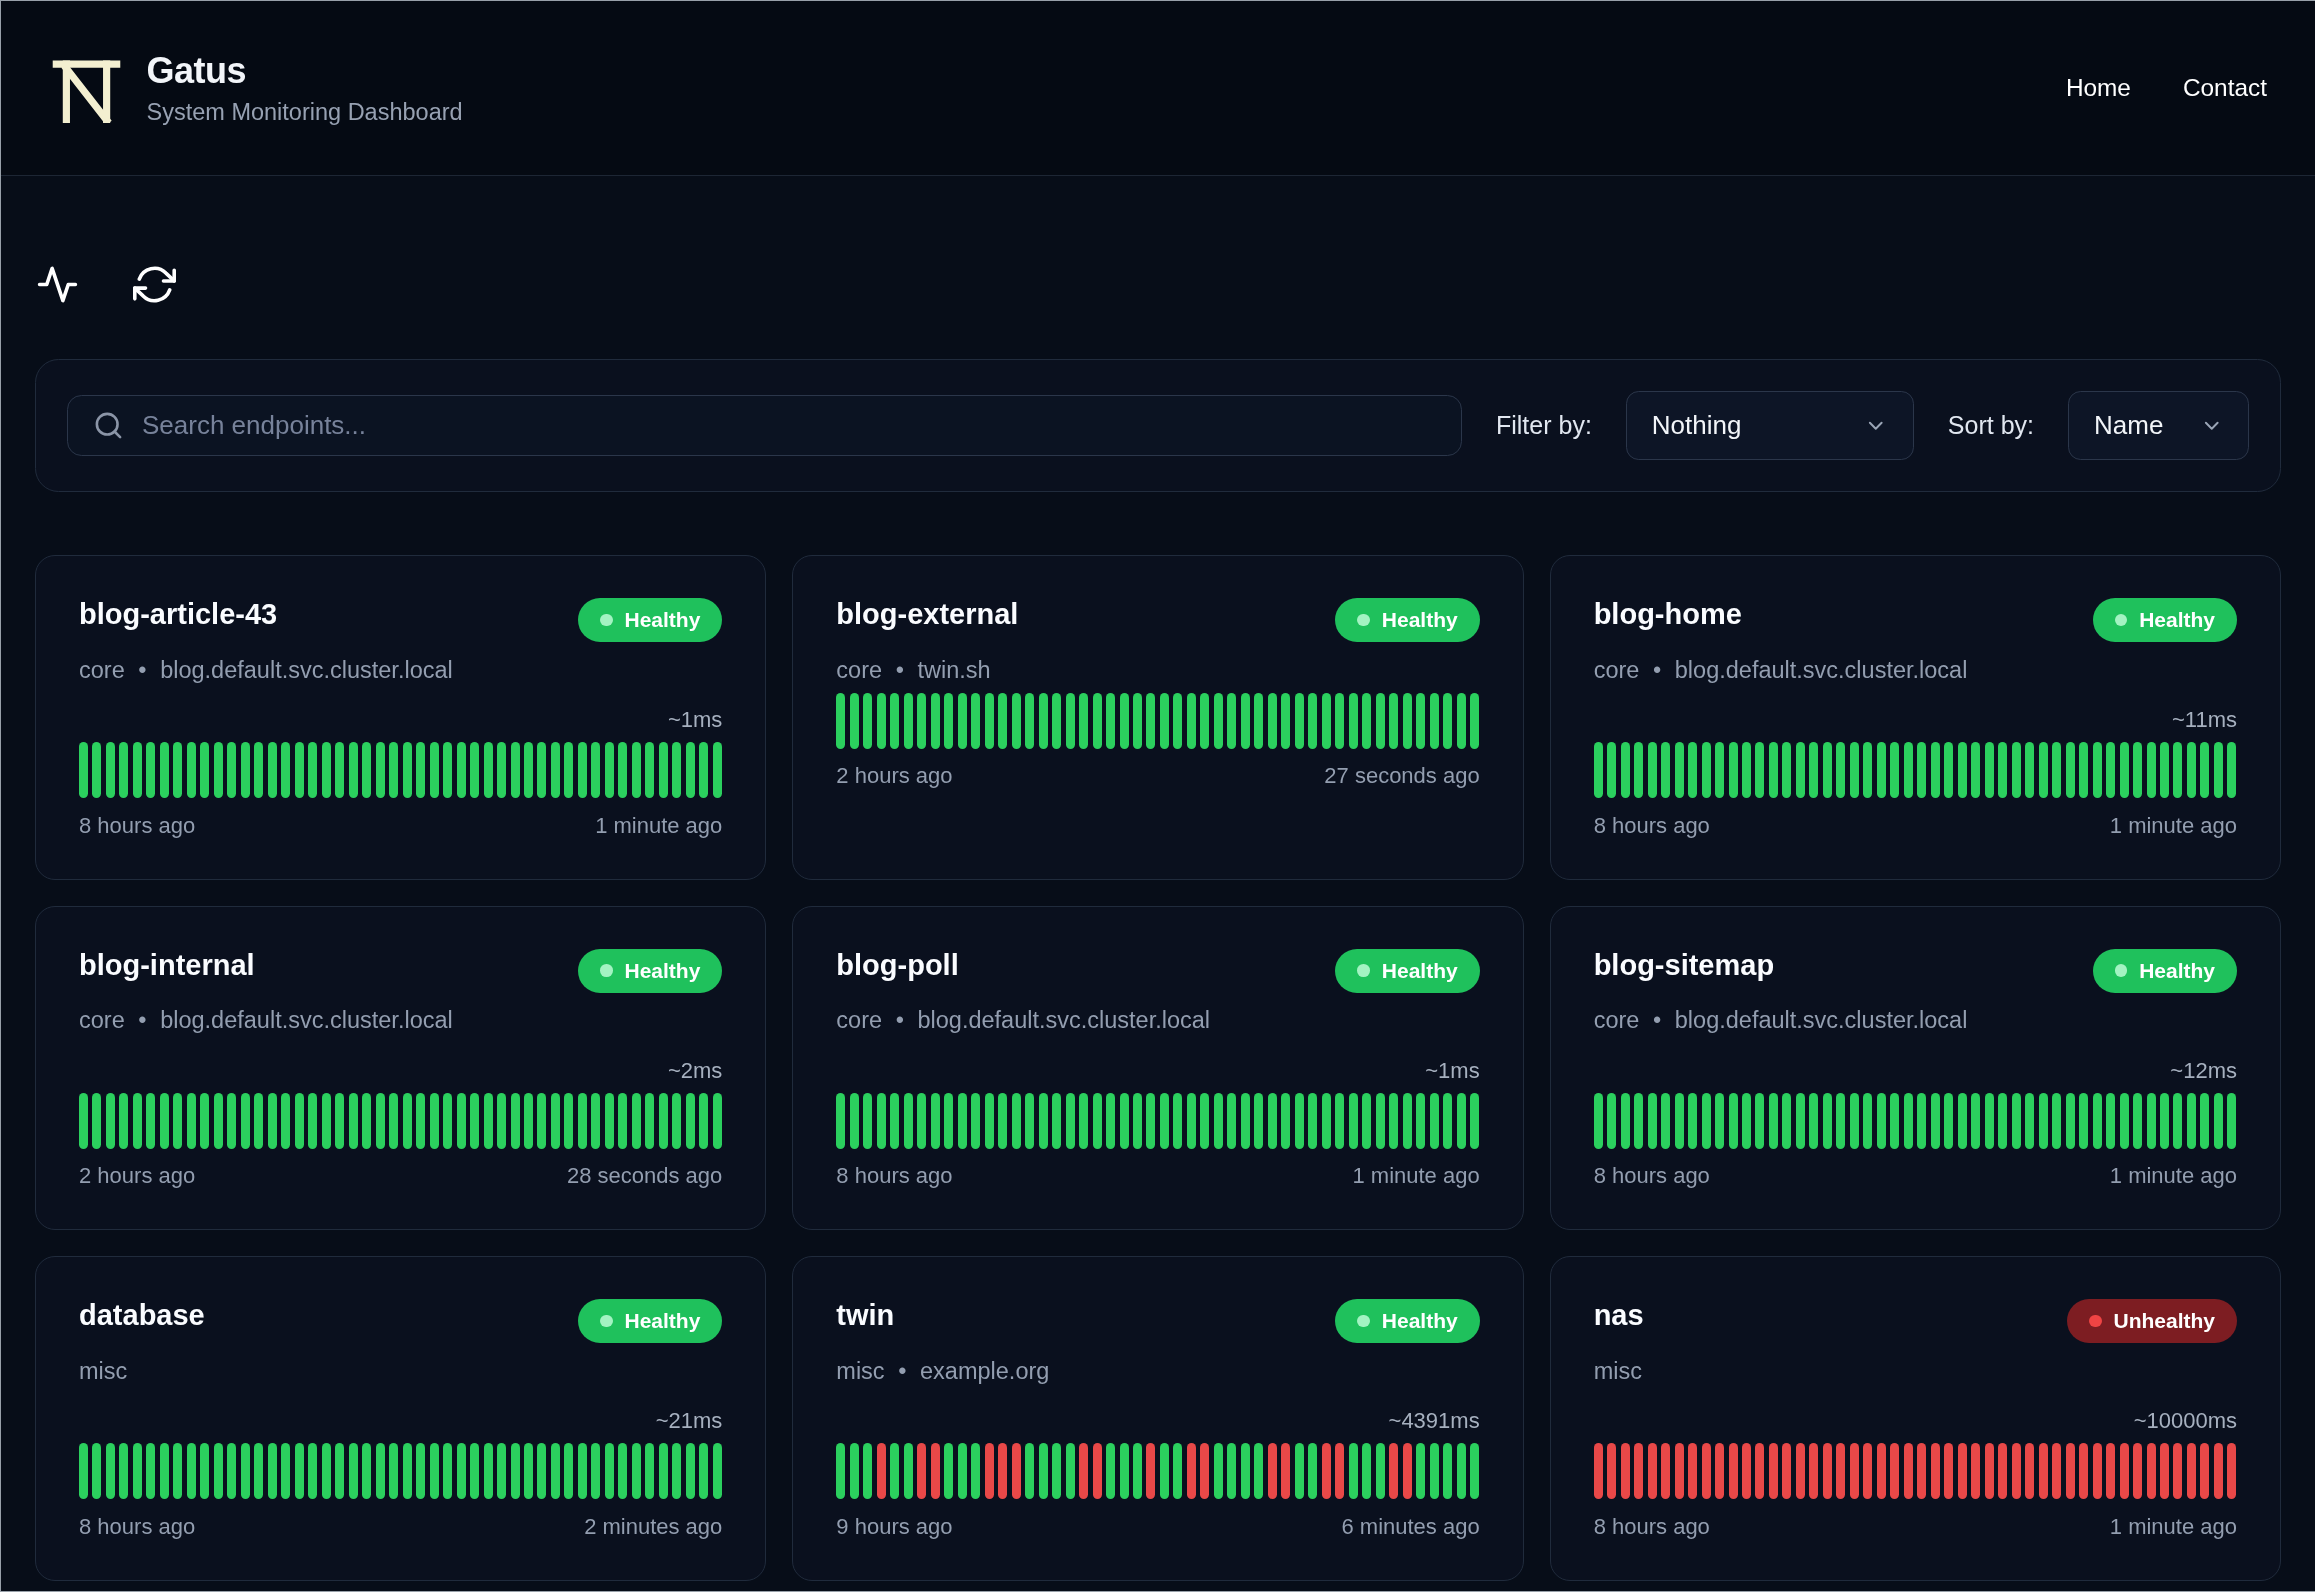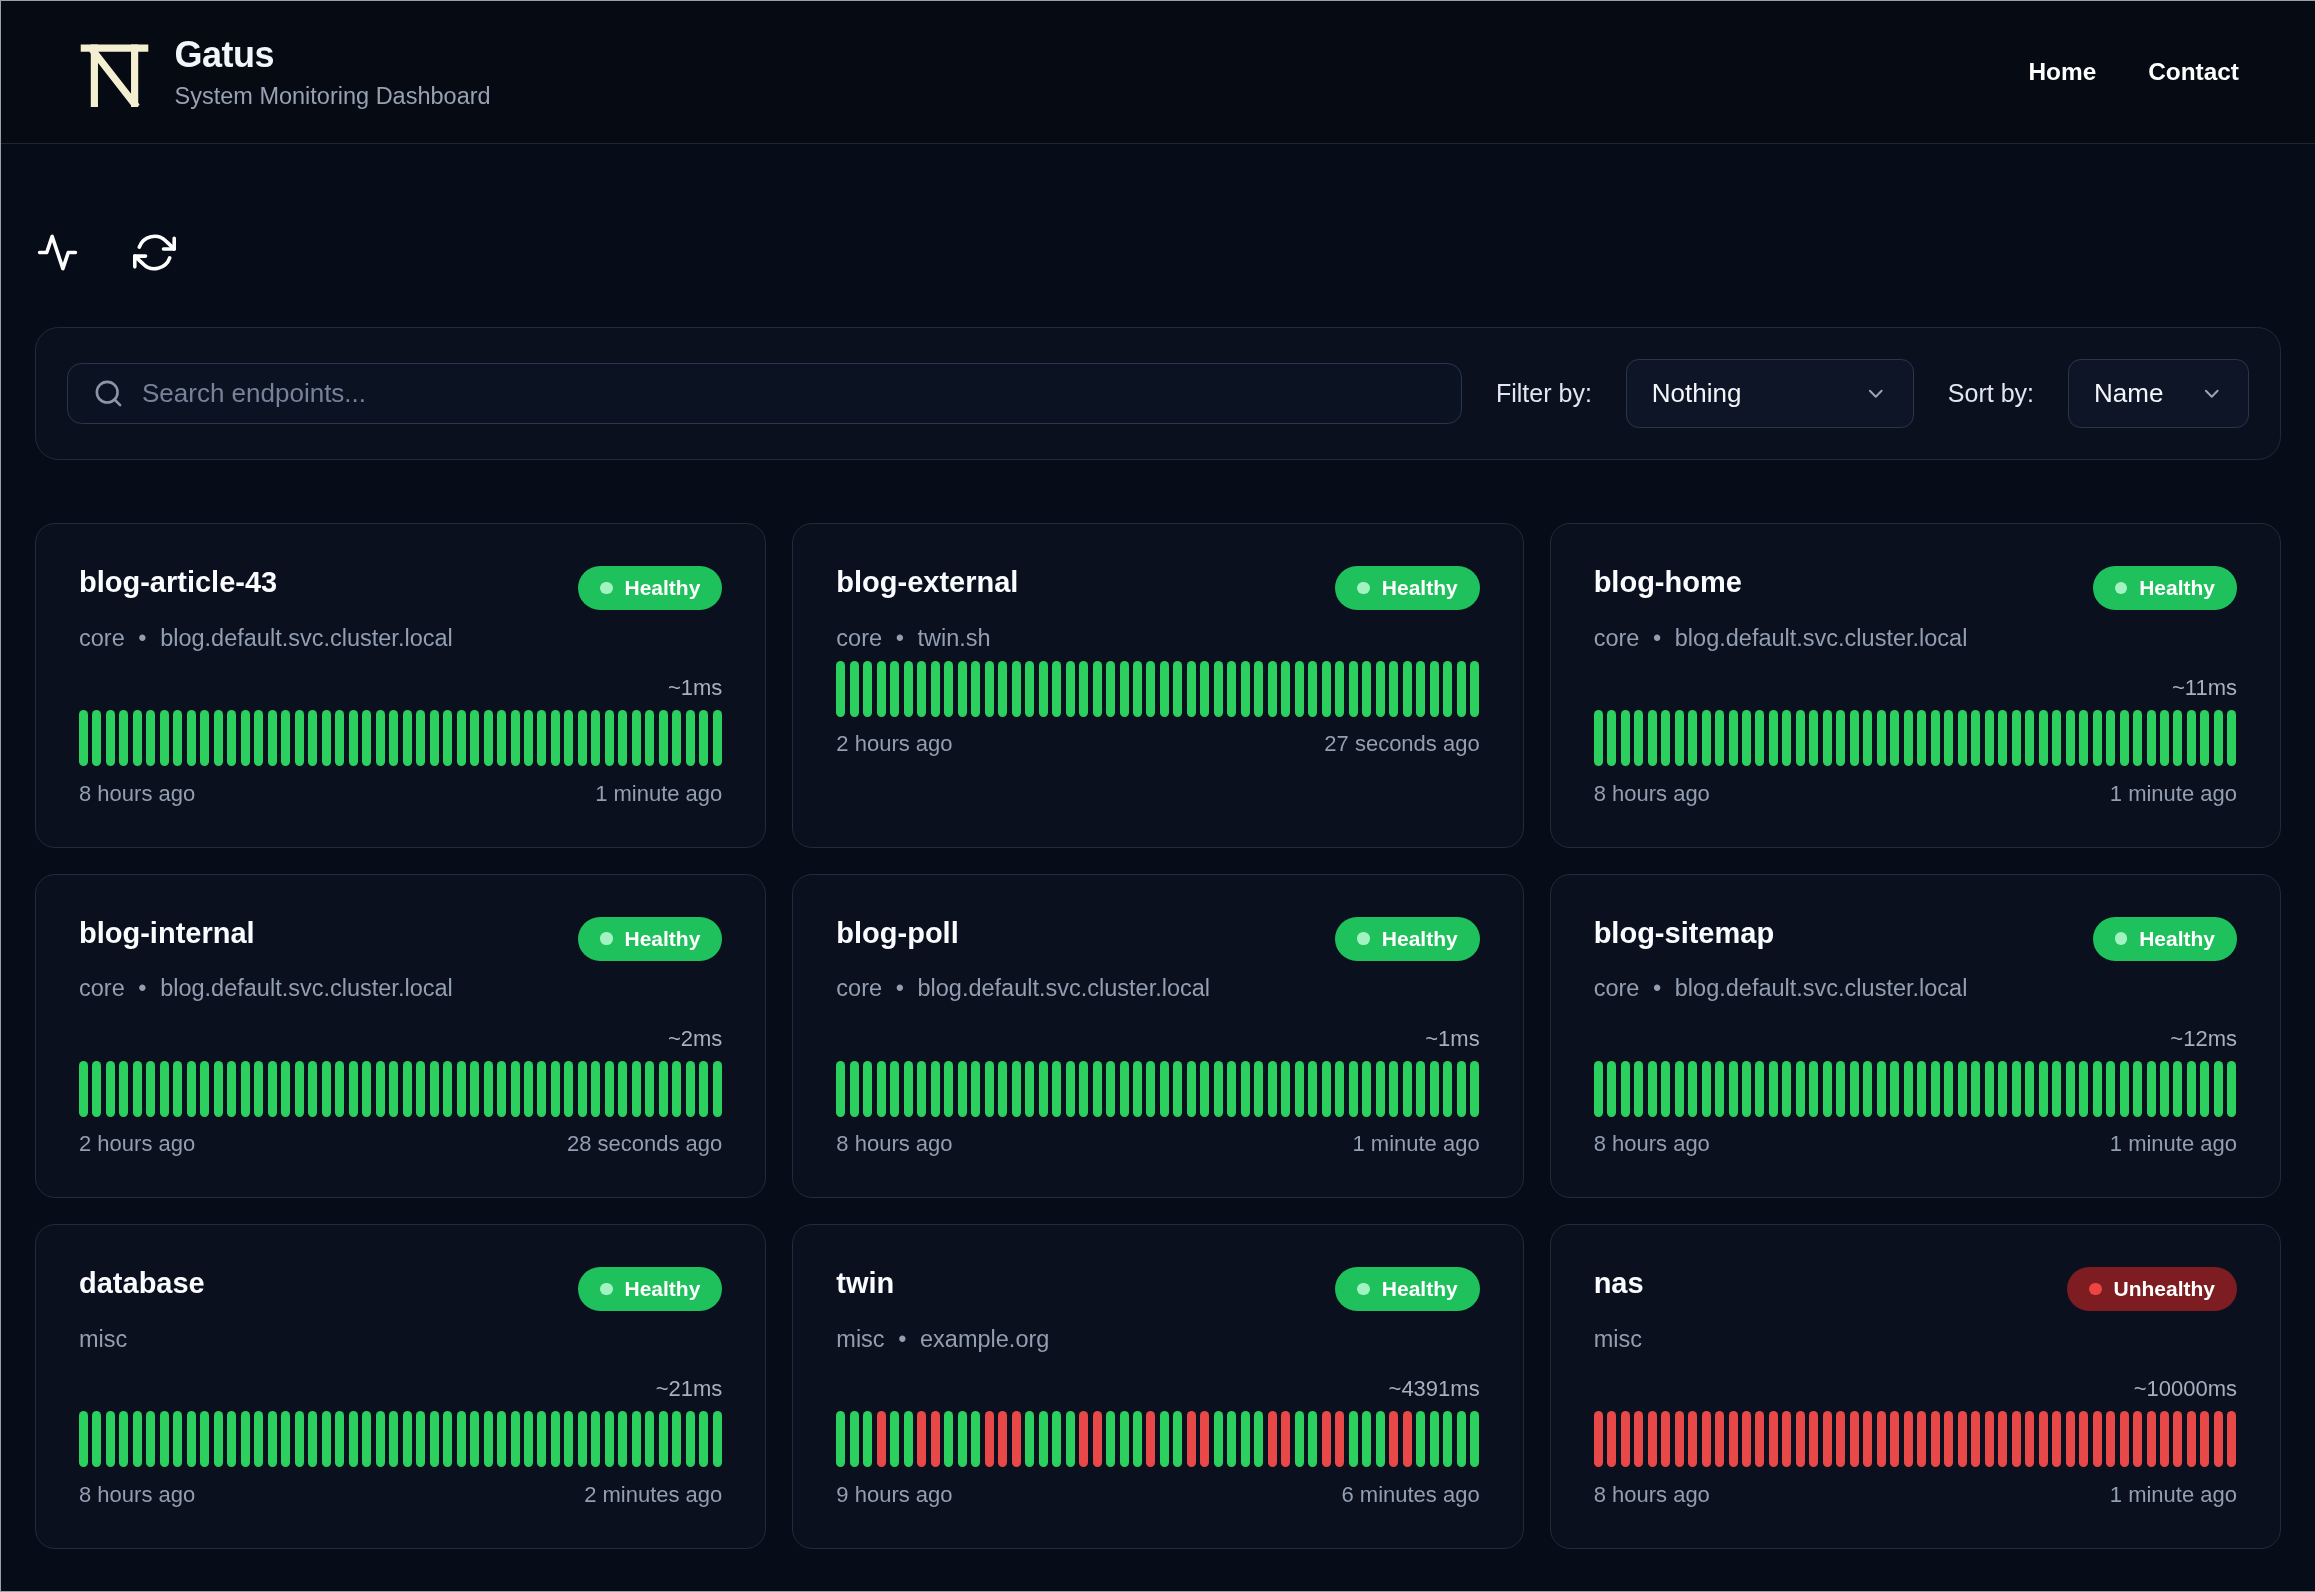--- a/index.html
+++ b/index.html
@@ -6,34 +6,34 @@
   html, body { width: 2316px; height: 1592px; }
   body {
     background: #070d18;
     font-family: "Liberation Sans", sans-serif;
     color: #f2f5f9;
     border: 1.8px solid #98a0a9;
     overflow: hidden;
   }
   
   .app-header {
-    height: 143px;
+    height: 175px;
     display: flex;
     align-items: center;
-    padding: 0 76px;
+    padding: 0 48px;
     background: #050a13;
     border-bottom: 0.9px solid #1d2634;
   }
   .logo-box { width: 74px; height: 74px; display: flex; align-items: center; justify-content: center; }
   .logo-box svg { width: 69px; height: 69px; }
   .brand { margin-left: 23.5px; }
   .brand-title { font-size: 36px; font-weight: 700; letter-spacing: -0.5px; }
   .brand-sub { font-size: 23.5px; color: #97a1b2; margin-top: 7.2px; }
   .top-nav { margin-left: auto; display: flex; gap: 52px; }
-  .top-nav a { color: #ffffff; text-decoration: none; font-size: 24.4px; font-weight: 700; cursor: pointer; }
+  .top-nav a { color: #ffffff; text-decoration: none; font-size: 24.4px; font-weight: 400; cursor: pointer; }
 
   
   .main { padding: 0 34px; }
   .title-row { display: flex; justify-content: space-between; align-items: flex-start; }
   .page-title { margin-top: 60px; font-size: 65px; font-weight: 800; letter-spacing: -1.4px; color: #fafcff; }
   .page-sub { margin-top: 16.3px; font-size: 26px; color: #9aa5b6; }
   .title-actions { display: flex; gap: 52px; margin-top: 87px; margin-right: 16.3px; }
   .icon-btn { width: 45px; height: 45px; color: #ffffff; cursor: pointer; background: none; border: none; }
   .icon-btn svg { width: 43px; height: 43px; }
 

